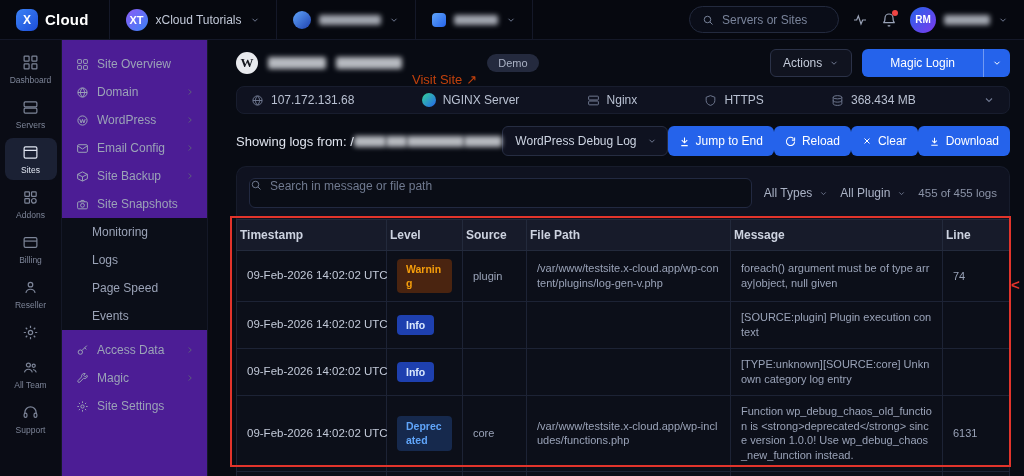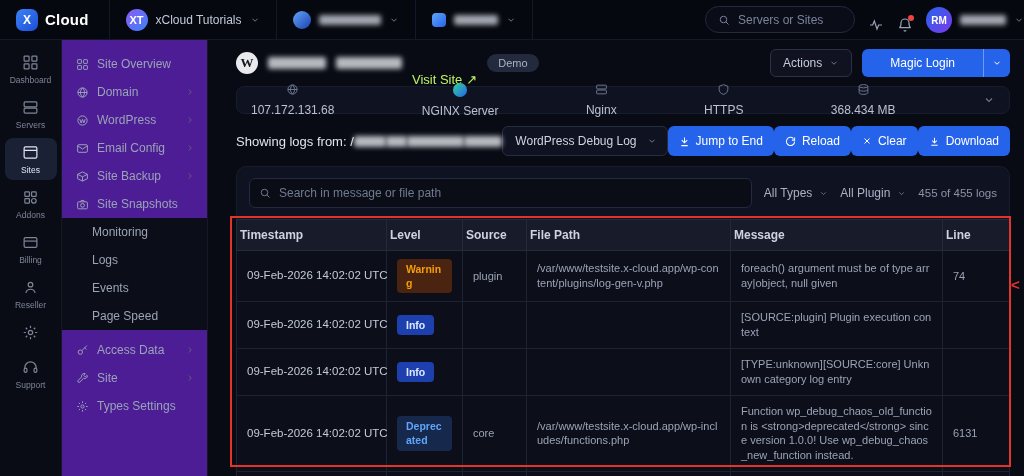--- a/index.html
+++ b/index.html
@@ -15,21 +15,21 @@
   .tb-sep { width:1px; height:40px; background:#141828; }
   .tb-dd { display:flex; align-items:center; gap:8px; padding:0 16px; height:40px; cursor:pointer; }
   .tb-dd-label { color:#c2c9d8; font-size:12px; white-space:nowrap; }
   .avatar-g { width:22px; height:22px; border-radius:50%; background:linear-gradient(135deg,#8b5cf6,#3b82f6); color:#fff; font-size:11px; font-weight:700; display:grid; place-items:center; flex:none; }
   .dot-blue { width:18px; height:18px; border-radius:50%; background:linear-gradient(135deg,#60a5fa,#1e40af); flex:none; }
   .sq-blue { width:14px; height:14px; border-radius:4px; background:linear-gradient(135deg,#60a5fa,#2563eb); flex:none; }
   .chev svg, .sm-chev svg { display:block; }
   .chev { color:#6f7890; display:flex; }
   .redact { display:inline-block; height:10px; border-radius:2px; background:#c9ced8; opacity:.8; filter:blur(2.5px); vertical-align:middle; }
   .redact.lite { background:#e3e6ec; }
-  .tb-right { margin-left:auto; display:flex; align-items:flex-end; gap:13px; }
+  .tb-right { margin-left:auto; display:flex; align-items:center; gap:13px; padding-right:16px; }
   .tb-search { display:flex; align-items:center; gap:8px; height:27px; padding:0 12px; border:1px solid #232a3e; border-radius:14px; background:#0a0d18; color:#79839a; }
   .tb-search input { background:transparent; border:0; outline:0; color:#aab2c5; font-size:12px; width:104px; }
   .tb-search input::placeholder { color:#79839a; }
   .icon-btn { color:#99a2b6; position:relative; display:flex; }
   .bell-dot { position:absolute; top:-2px; right:-1px; width:6px; height:6px; border-radius:50%; background:#ef4444; }
   .avatar-user { width:26px; height:26px; border-radius:50%; background:linear-gradient(135deg,#2563eb,#7c3aed); color:#fff; font-size:10px; font-weight:700; display:grid; place-items:center; }
   .tb-user { display:flex; align-items:center; gap:8px; }
 
   
   .shell { display:flex; height:436px; }
@@ -47,42 +47,42 @@
   .sm-chev { margin-left:auto; color:#5e6679; display:flex; }
   .sm-item.active { background:#1a2031; color:#fff; border-left:3px solid #3b82f6; padding-left:11px; }
   .sm-sub { padding-left:30px; background:#0b0e18; height:28px; display:flex; align-items:center; color:#9ba3b7; cursor:pointer; }
   .sm-gap { height:6px; }
 
   
   .content { flex:1; padding:8px 14px 0 28px; min-width:0; background:#080b13; }
 
   .site-header { display:flex; align-items:center; gap:10px; height:30px; margin-bottom:8px; }
   .wp-logo { width:22px; height:22px; border-radius:50%; background:#e8eaee; color:#14161d; font-weight:700; font-size:13px; font-family:"Liberation Serif", serif; display:grid; place-items:center; flex:none; }
-  .visit-site { color:#bef264; font-size:13px; display:flex; gap:4px; align-items:center; cursor:pointer;margin-top:32px; }
+  .visit-site { color:#c2410c; font-size:13px; display:flex; gap:4px; align-items:center; cursor:pointer;margin-top:32px; }
   .demo-badge { padding:3px 11px; background:#242a3e; border-radius:999px; color:#aab2c5; font-size:11px; }
   .sh-right { margin-left:auto; display:flex; align-items:center; gap:10px; }
   .btn-ghost { height:28px; display:flex; align-items:center; gap:7px; padding:0 12px; border:1px solid #2b3248; border-radius:6px; background:#10131f; color:#c3cad9; font-size:12px; cursor:pointer; }
   .btn-magic { height:28px; display:flex; align-items:center; background:#2563eb; border-radius:6px; color:#fff; font-size:12px; overflow:hidden; cursor:pointer; }
   .btn-magic .lbl { padding:0 28px; }
   .btn-magic .split { width:1px; align-self:stretch; background:rgba(255,255,255,.35); }
   .btn-magic .caret { padding:0 8px; display:flex; }
 
   .info-bar { height:28px; background:#0f1220; border:1px solid #181d2e; border-radius:8px; display:flex; align-items:center; justify-content:space-between; padding:0 14px; margin-bottom:12px; font-size:12px; color:#b9c1d2; }
-  .ib-item { display:flex; align-items:center; gap:7px; white-space:nowrap;flex-direction:column; }
+  .ib-item { display:flex; align-items:center; gap:7px; white-space:nowrap; }
   .ib-item svg { color:#6f7890; display:block; }
   .ib-dot { width:14px; height:14px; border-radius:50%; background:linear-gradient(135deg,#34d399,#2563eb); flex:none; }
 
   .logs-head { display:flex; align-items:center; margin-bottom:10px; height:30px; }
   .lh-label { color:#dfe4ee; font-size:13px; white-space:nowrap; }
   .select { height:30px; display:flex; align-items:center; gap:10px; padding:0 10px 0 12px; background:#0f1220; border:1px solid #262d42; border-radius:6px; color:#cdd4e2; font-size:12px; white-space:nowrap; cursor:pointer; }
   .btn-blue { height:30px; display:flex; align-items:center; gap:6px; padding:0 11px; background:#2563eb; border:none; border-radius:6px; color:#fff; font-size:12px; white-space:nowrap; cursor:pointer; }
   .btn-blue svg { display:block; }
 
   .filter-bar { background:#0f1220; border:1px solid #171c2c; border-bottom:none; border-radius:10px 10px 0 0; padding:11px 12px; display:flex; gap:12px; align-items:center; }
-  .search-box { flex:1; height:30px; background:#0a0d16; border:1px solid #222941; border-radius:6px; display:flex; align-items:center; gap:8px; padding:0 9px; color:#707a90; }
+  .search-box { flex:1; height:30px; background:#0a0d16; border:1px solid #222941; border-radius:6px; display:flex; align-items:flex-start; gap:8px; padding:0 0; color:#707a90; }
   .search-box input { flex:1; background:transparent; border:0; outline:0; color:#aab2c5; font-size:12px; }
   .search-box input::placeholder { color:#707a90; }
   .mini-select { display:flex; align-items:center; gap:7px; color:#aab2c5; font-size:12px; white-space:nowrap; cursor:pointer; }
   .log-count { color:#8b93a7; font-size:11.5px; white-space:nowrap; }
 
   
   .logtable { width:100%; border-collapse:collapse; table-layout:fixed; }
   .logtable th { background:#171b2a; color:#cdd3e0; font-weight:600; font-size:12px; text-align:left; padding:8px 3px; border:1px solid #232a3c; }
   .logtable td { padding:8px 10px; border:1px solid #1d2335; color:#9aa3b8; font-size:11px; line-height:1.35; vertical-align:middle; background:#0c0f19; word-break:break-all; }
   .logtable td.ts { color:#c3cad9; font-size:11.5px; white-space:nowrap; word-break:normal; }
@@ -238,20 +238,30 @@
             <svg width="17" height="17" viewBox="0 0 24 24" fill="none" stroke="currentColor" stroke-width="1.7">
               <circle cx="12" cy="12" r="3"></circle>
               <path d="M12 2.5v3M12 18.5v3M2.5 12h3M18.5 12h3M5.3 5.3l2.1 2.1M16.6 16.6l2.1 2.1M18.7 5.3l-2.1 2.1M7.4 16.6l-2.1 2.1"></path>
             </svg>
           </span>
         <span></span>
       </div>
       <div class="rail-item">
         <span>
             <svg width="17" height="17" viewBox="0 0 24 24" fill="none" stroke="currentColor" stroke-width="1.7">
+              <circle cx="9" cy="8.5" r="2.8"></circle>
+              <circle cx="16.5" cy="9.5" r="2.2"></circle>
+              <path d="M3.5 19c.7-3 2.7-4.5 5.5-4.5s4.8 1.5 5.5 4.5M15.5 14.8c2.3.3 4 1.7 4.7 4.2"></path>
+            </svg>
+          </span>
+        <span>All Team</span>
+      </div>
+      <div class="rail-item">
+        <span>
+            <svg width="17" height="17" viewBox="0 0 24 24" fill="none" stroke="currentColor" stroke-width="1.7">
               <path d="M4 13v-1a8 8 0 0 1 16 0v1"></path>
               <rect x="3" y="13" width="4" height="6" rx="2"></rect>
               <rect x="17" y="13" width="4" height="6" rx="2"></rect>
             </svg>
           </span>
         <span>Support</span>
       </div>
     </nav>
 
     <nav class="sidemenu">
@@ -331,24 +341,24 @@
           </span>
         <span>Site Snapshots</span>
       </div>
       <div class="sm-sub">
           <span>Monitoring</span>
         </div>
       <div class="sm-sub">
           <span>Logs</span>
         </div>
       <div class="sm-sub">
-          <span>Events</span>
+          <span>Page Speed</span>
         </div>
       <div class="sm-sub">
-          <span>Page Speed</span>
+          <span>Events</span>
         </div>
       <div class="sm-gap"></div>
       <div class="sm-item">
         <span style="display:flex">
             <svg width="13" height="13" viewBox="0 0 24 24" fill="none" stroke="currentColor" stroke-width="1.8">
               <circle cx="8" cy="15" r="4"></circle>
               <path d="M11 12l9-9M16 7l3 3"></path>
             </svg>
           </span>
         <span>Access Data</span>
@@ -357,35 +367,35 @@
               <path d="M9 6l6 6-6 6"></path>
             </svg>
           </span>
       </div>
       <div class="sm-item">
         <span style="display:flex">
             <svg width="13" height="13" viewBox="0 0 24 24" fill="none" stroke="currentColor" stroke-width="1.8">
               <path d="M21 7a5 5 0 0 1-7 4.6L7 18.6A2.1 2.1 0 1 1 4 15.6L10.4 9A5 5 0 0 1 17 3l-3 3 3 3 3-3z"></path>
             </svg>
           </span>
-        <span>Site</span>
+        <span>Magic</span>
         <span class="sm-chev">
             <svg width="10" height="10" viewBox="0 0 24 24" fill="none" stroke="currentColor" stroke-width="2.2">
               <path d="M9 6l6 6-6 6"></path>
             </svg>
           </span>
       </div>
       <div class="sm-item">
         <span style="display:flex">
             <svg width="13" height="13" viewBox="0 0 24 24" fill="none" stroke="currentColor" stroke-width="1.8">
               <circle cx="12" cy="12" r="3"></circle>
               <path d="M12 2.5v3M12 18.5v3M2.5 12h3M18.5 12h3M5.3 5.3l2.1 2.1M16.6 16.6l2.1 2.1M18.7 5.3l-2.1 2.1M7.4 16.6l-2.1 2.1"></path>
             </svg>
           </span>
-        <span>Types Settings</span>
+        <span>Site Settings</span>
       </div>
     </nav>
 
     <main class="content">
 
       <div class="site-header">
         <span class="wp-logo">W</span>
         <span class="redact lite" style="width:58px;height:12px"></span>
         <span class="redact lite" style="width:66px;height:12px"></span>
         <span class="visit-site">

